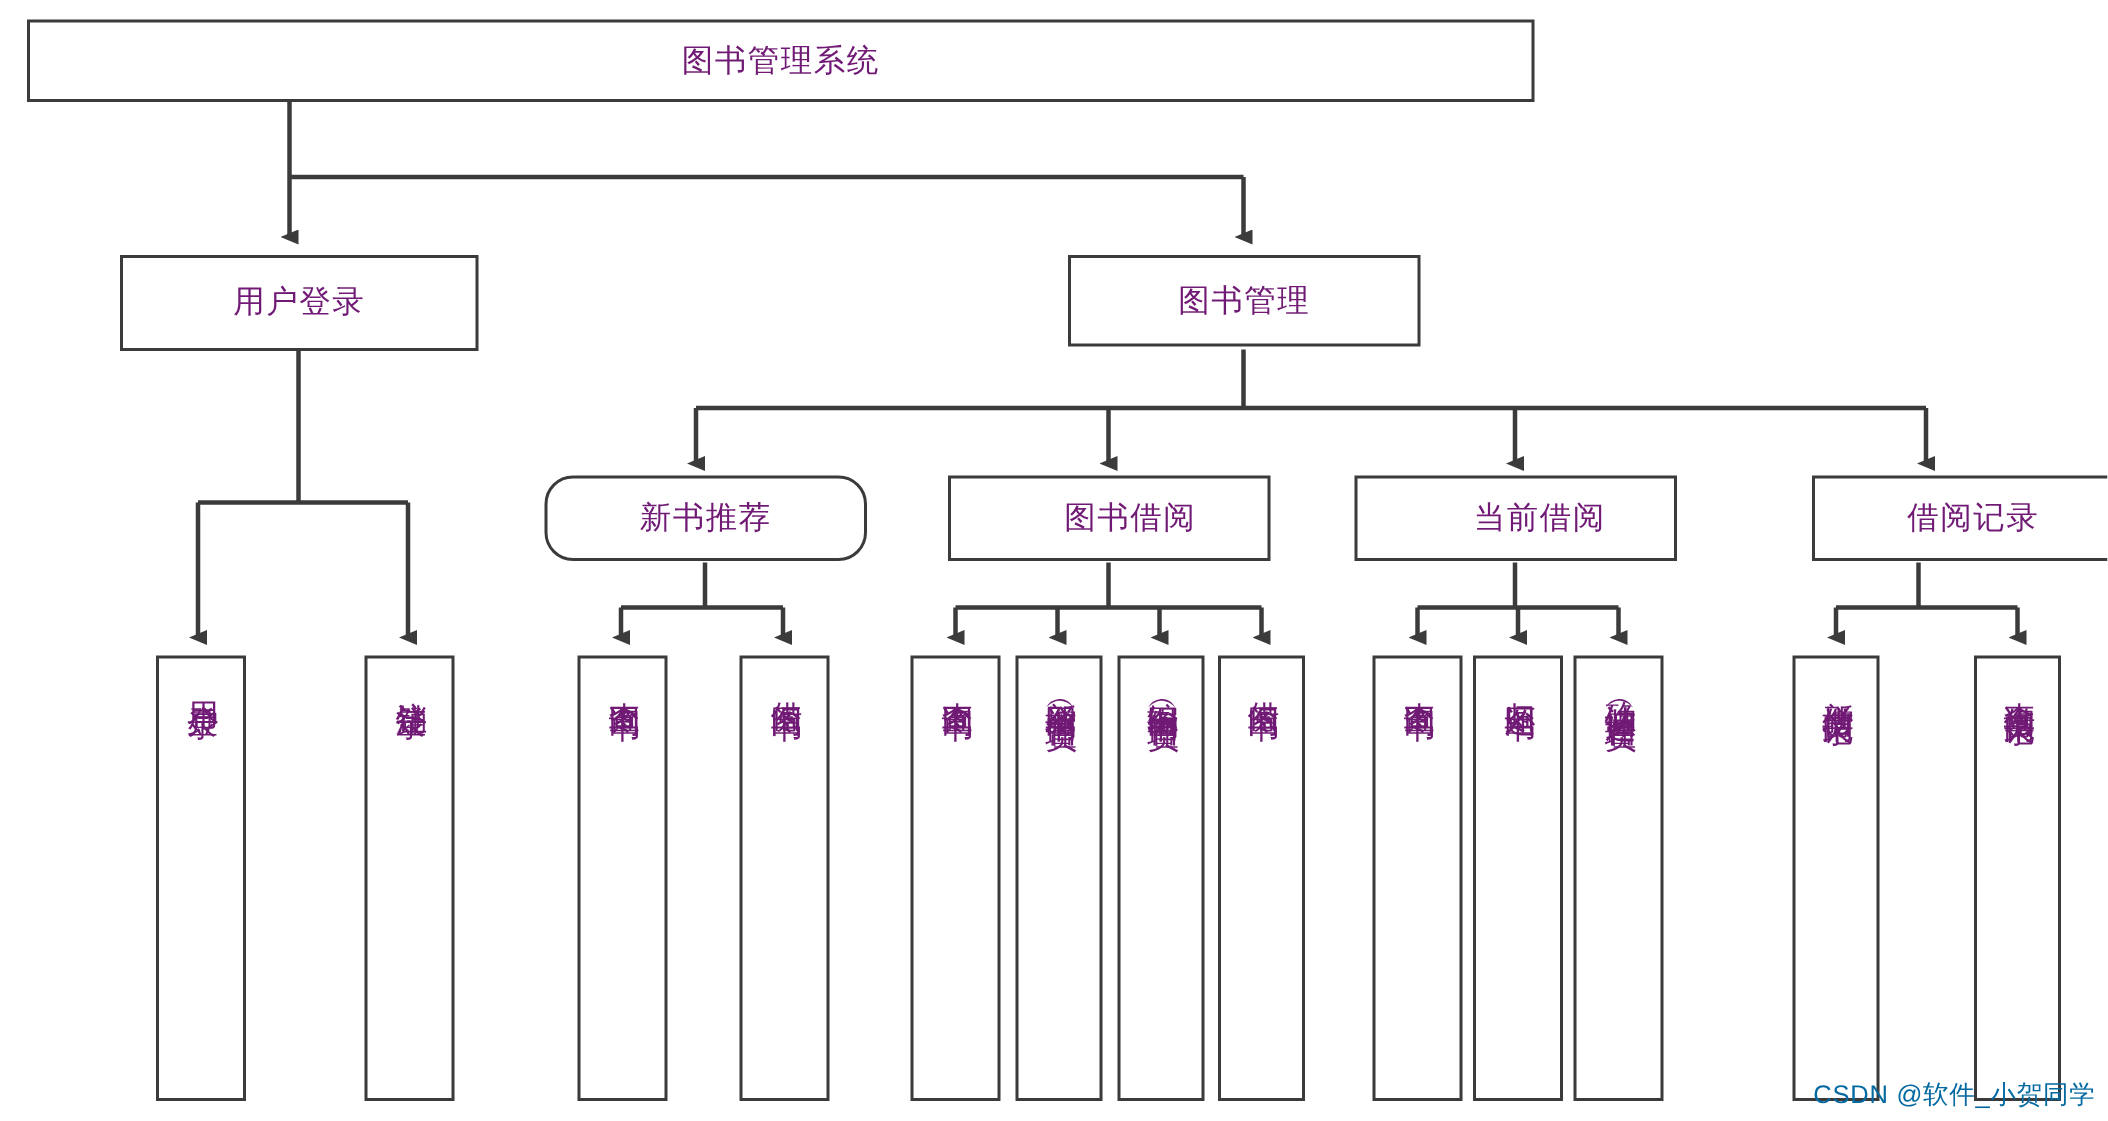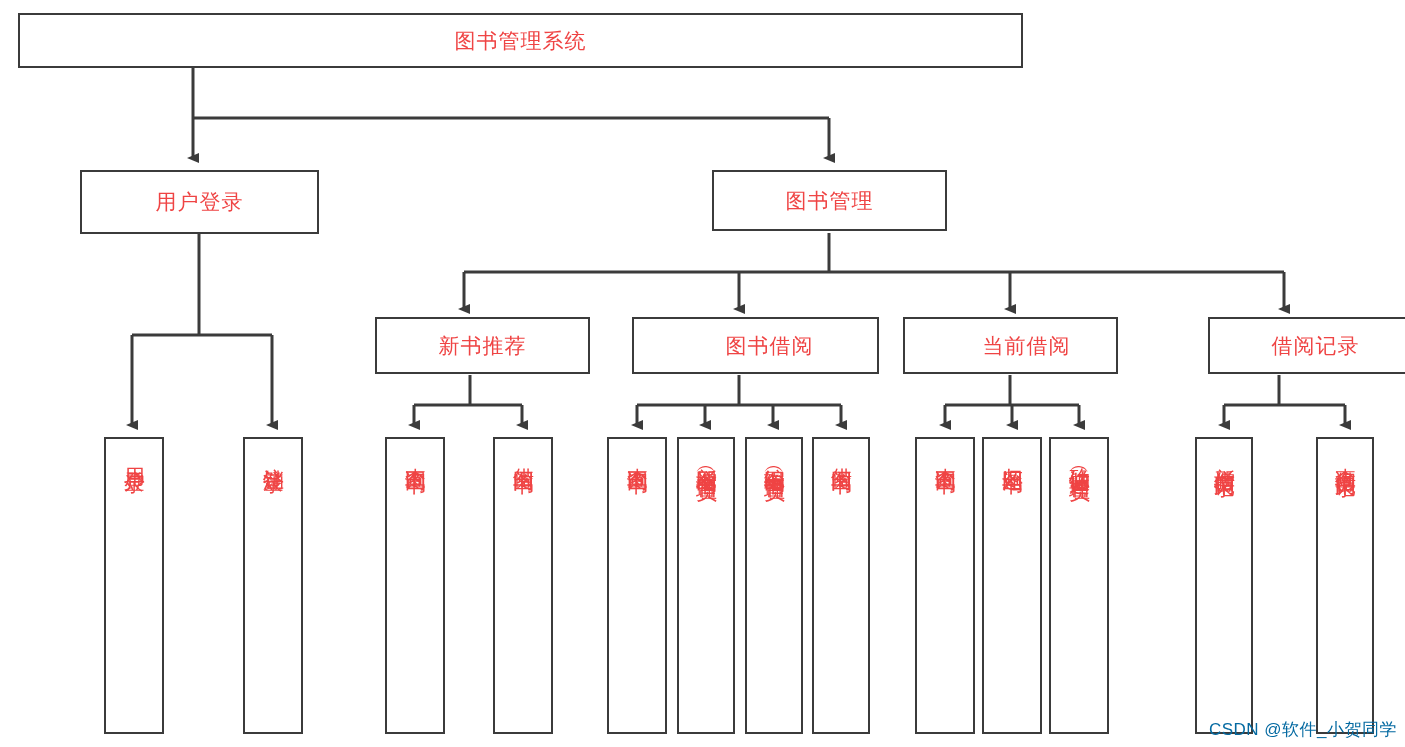--- a/index.html
+++ b/index.html
@@ -26,21 +26,21 @@
     pointer-events: none;
   }
   .node {
     position: absolute;
     box-sizing: border-box;
     border: 2px solid #3b3b3b;
     background: #ffffff;
     display: flex;
     align-items: center;
     justify-content: center;
-    color: #ef4444;
+    color: #701a75;
     z-index: 2;
   }
   .node-h {
     font-size: 21px;
     letter-spacing: 1px;
     line-height: 1.2;
     white-space: nowrap;
   }
   .node-v {
     font-size: 21px;
@@ -131,24 +131,24 @@
     <span>图书管理系统</span>
   </div>
 
   <div class="node node-h" style="left:80px; top:170px; width:239px; height:64px;">
     <span>用户登录</span>
   </div>
   <div class="node node-h" style="left:712px; top:170px; width:235px; height:61px;">
     <span>图书管理</span>
   </div>
 
-  <div class="node node-h" style="left:375px; top:317px; width:215px; height:57px;">
+  <div class="node node-h" style="left:363px; top:317px; width:215px; height:57px;border-radius:19px;">
     <span>新书推荐</span>
   </div>
-  <div class="node node-h" style="left:632px; top:317px; width:247px; height:57px;padding-left:28px;">
+  <div class="node node-h" style="left:632px; top:317px; width:215px; height:57px;padding-left:28px;">
     <span>图书借阅</span>
   </div>
   <div class="node node-h" style="left:903px; top:317px; width:215px; height:57px;padding-left:32px;">
     <span>当前借阅</span>
   </div>
   <div class="node node-h" style="left:1172px; top:317px; width:215px; height:57px;margin-left:36px;">
     <span>借阅记录</span>
   </div>
 
   <div class="node node-v" style="left:104px; top:437px; width:60px; height:297px;">

